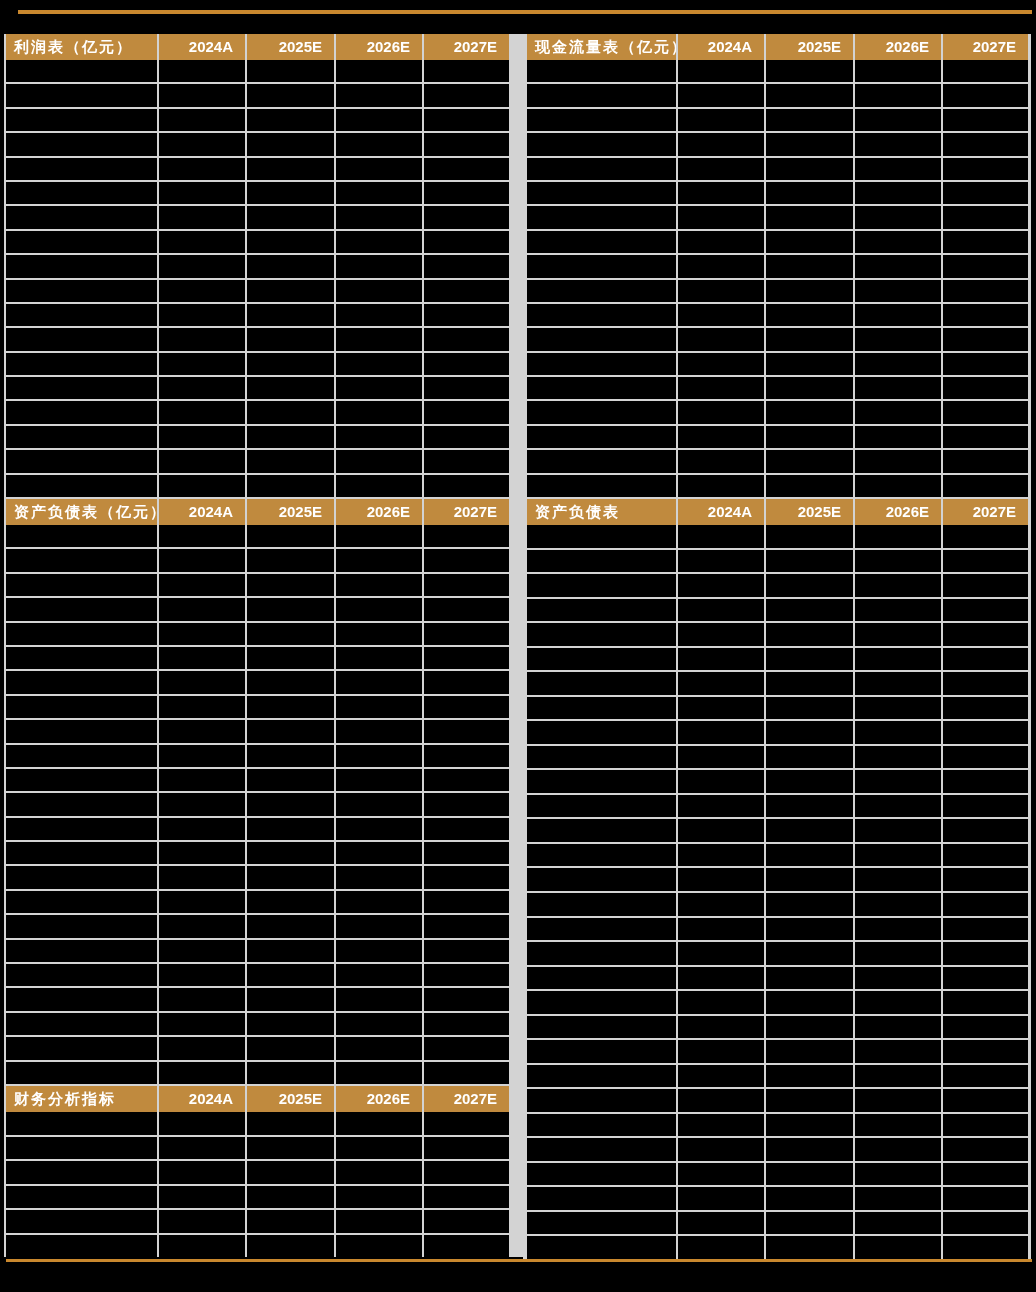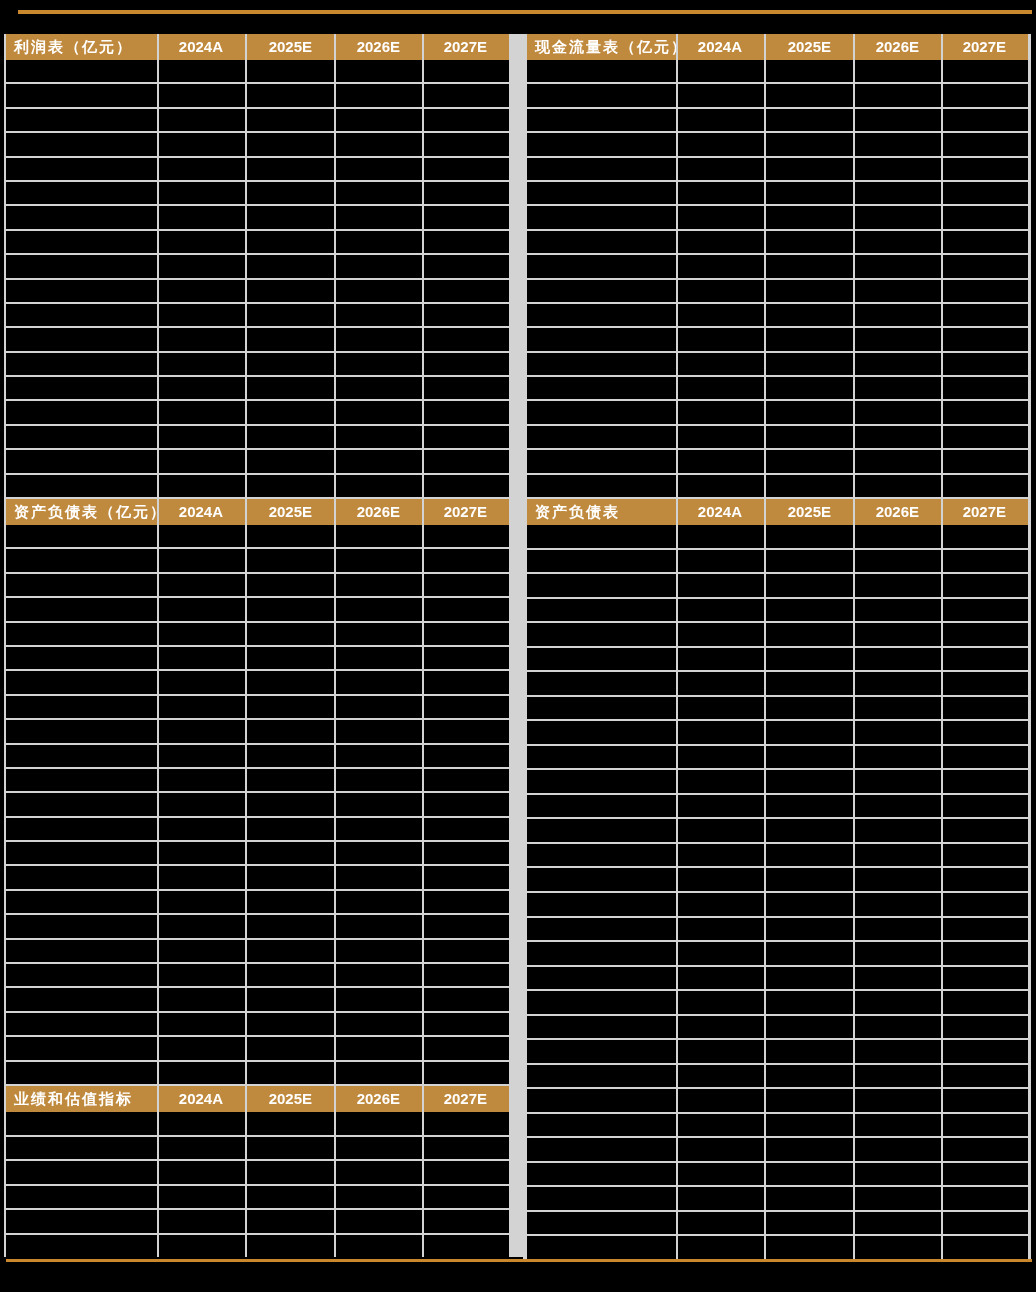--- a/index.html
+++ b/index.html
@@ -33,21 +33,21 @@
   .hcell{
     background:var(--gold); color:var(--htext);
     font-weight:bold; font-size:15px; line-height:26px;
     white-space:nowrap; overflow:hidden;
   }
   .hcell.label{
     padding-left:8px; letter-spacing:2px;
     font-family:"DejaVu Serif","Liberation Serif",serif;
     font-size:15px;
   }
-  .hcell.year{ text-align:right; padding-right:22px; }
+  .hcell.year{ text-align:right; padding-right:12px; }
 
   .tbody{ row-gap:2px; grid-auto-rows:1fr; }
   .tbody .cell{ background:var(--bg); }
 
   .tbody.rows-income, .tbody.rows-cashflow{ height:439px; border-bottom:2px solid var(--grid); }
   .tbody.rows-balance{ height:561px; border-bottom:2px solid var(--grid); }
   .tbody.rows-valuation{ height:145px; }
   .tbody.rows-fin_metrics{ height:734px; }
 </style>
 </head>
@@ -279,21 +279,21 @@
         <div class="cell"></div>
         <div class="cell"></div>
         <div class="cell"></div>
         <div class="cell"></div>
         <div class="cell"></div>
         <div class="cell"></div>
       </div>
     </section>
   <section>
       <div class="thead">
-        <div class="hcell label">业绩和估值指标</div>
+        <div class="hcell label">财务分析指标</div>
         <div class="hcell year">2024A</div>
         <div class="hcell year">2025E</div>
         <div class="hcell year">2026E</div>
         <div class="hcell year">2027E</div>
       </div>
       <div class="tbody rows-valuation">
         <div class="cell"></div>
         <div class="cell"></div>
         <div class="cell"></div>
         <div class="cell"></div>

